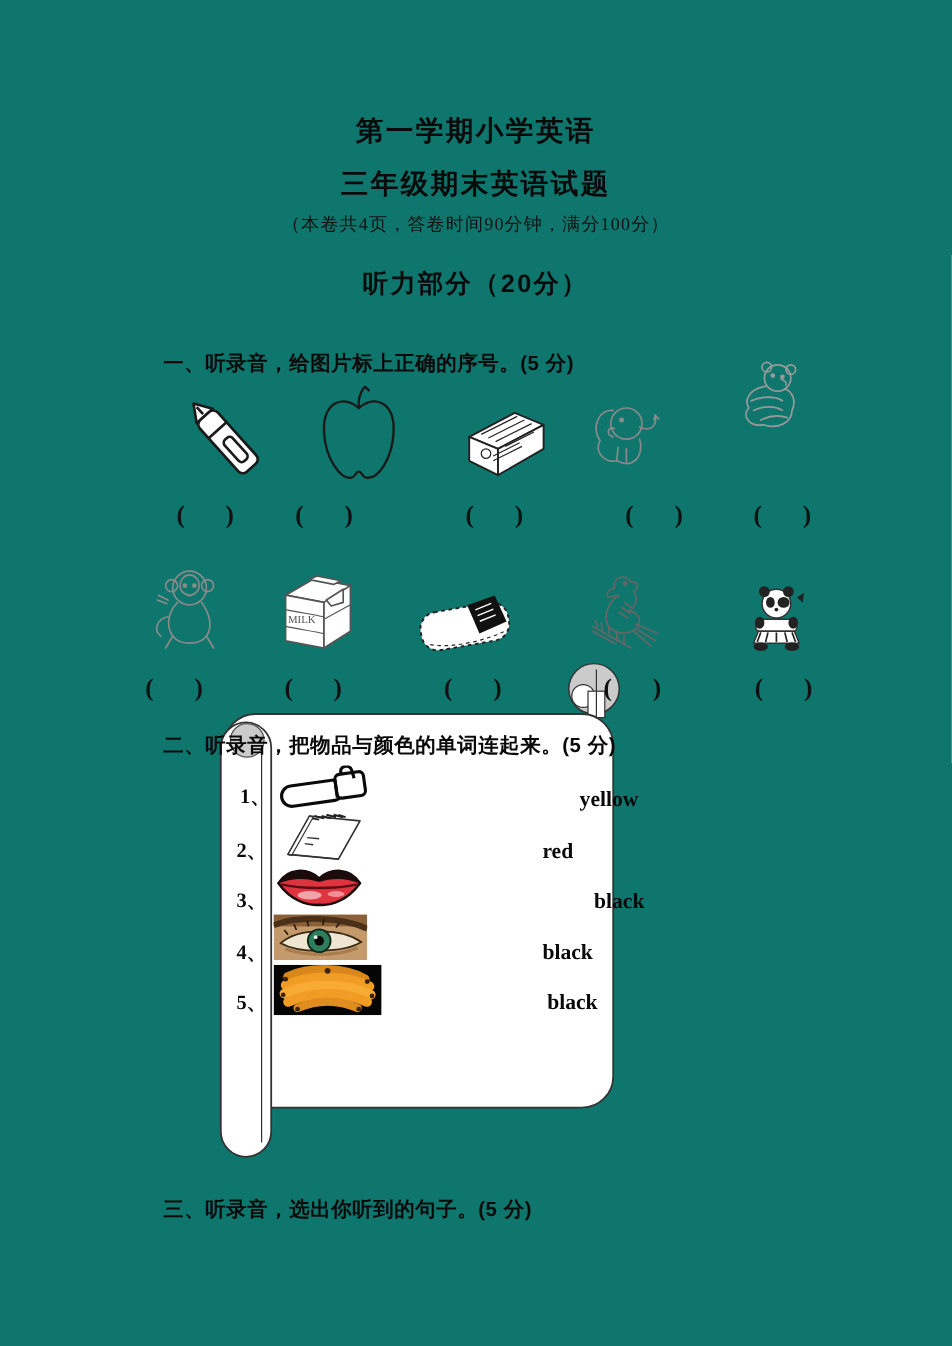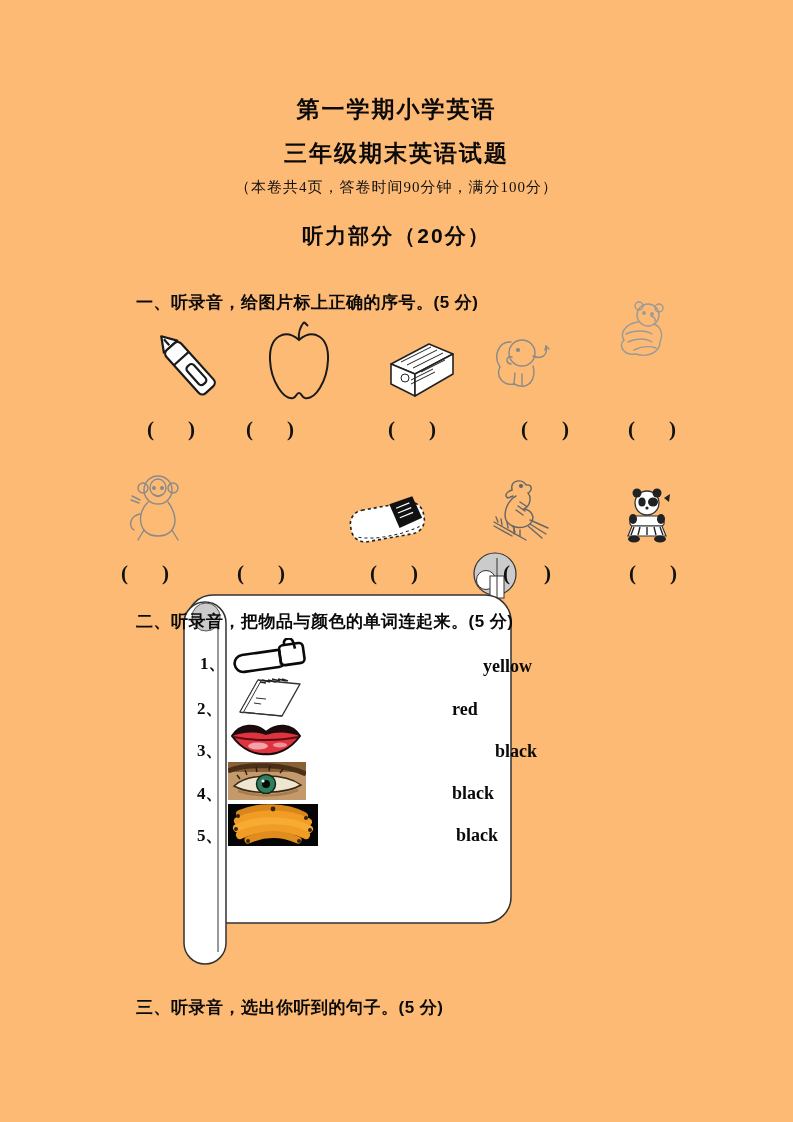--- a/index.html
+++ b/index.html
@@ -1,17 +1,17 @@
 <!DOCTYPE html>
 <html><head>
 <meta charset="utf-8">
 <style>
   html,body{margin:0;padding:0;}
   body{width:793px;height:1122px;background:#ffffff;font-family:"Liberation Sans",sans-serif;}
-  .page{position:relative;width:793px;height:1122px;background:#fdba74;overflow:hidden;}
+  .page{position:relative;width:793px;height:1122px;background:#0f766e;overflow:hidden;}
   .abs{position:absolute;}
   .ctr{left:0;width:100%;text-align:center;}
   .title{font-weight:bold;font-size:23px;color:#0a0a0a;letter-spacing:2px;}
   .subtitle{font-family:"Liberation Serif",serif;font-size:15px;color:#111;letter-spacing:1px;}
   .section{font-weight:bold;font-size:21px;color:#0a0a0a;letter-spacing:2px;}
   .qheading{font-weight:bold;font-size:17px;color:#0a0a0a;letter-spacing:0.5px;z-index:3;margin-left:16px;}
   .bracket-pair{display:flex;justify-content:space-between;width:48px;
     font-family:"Liberation Serif",serif;font-weight:bold;font-size:21px;color:#111;z-index:3;}
   .num{font-family:"Liberation Serif",serif;font-weight:bold;font-size:17px;color:#0a0a0a;z-index:3;}
   .color-word{font-family:"Liberation Serif",serif;font-weight:bold;font-size:18px;color:#0a0a0a;z-index:3;}
@@ -130,20 +130,37 @@
         <circle cx="32" cy="20" r="1.3" fill="#8a8a8a"></circle>
         <circle cx="40" cy="20" r="1.3" fill="#8a8a8a"></circle>
         <path d="M33 27 c 2 2, 4 2, 6 0"></path>
         <path d="M26 34 C 18 42, 16 54, 22 62 C 28 70, 44 70, 50 62 C 56 54, 52 42, 46 34"></path>
         <path d="M22 62 L16 72 M50 62 L56 72"></path>
         <path d="M18 46 C 8 48, 6 58, 12 62"></path>
         <path d="M10 28 l8 4 m-9 0 l8 3"></path>
       </g>
     </svg>
   </div>
+  <div class="abs fig" style="left:228px;top:472px;width:74px;height:72px;">
+    <svg viewBox="0 0 74 72">
+      <g fill="#fff" stroke="#555" stroke-width="1.4" stroke-linejoin="round">
+        <polygon points="10,24 34,10 64,16 42,30"></polygon>
+        <polygon points="10,24 10,62 42,68 42,30"></polygon>
+        <polygon points="42,30 64,16 64,54 42,68"></polygon>
+        <polygon points="44,28 58,19 58,30 48,33"></polygon>
+        <polygon points="30,11 36,8 56,12 50,15"></polygon>
+      </g>
+      <g stroke="#555" stroke-width="0.9" fill="none">
+        <path d="M10 36 C 20 38, 32 40, 42 42"></path>
+        <path d="M10 50 C 20 52, 32 54, 42 56"></path>
+        <path d="M42 44 L64 32"></path>
+      </g>
+      <text x="12" y="47" font-family="Liberation Serif, serif" font-size="9" fill="#555">MILK</text>
+    </svg>
+  </div>
   <div class="abs fig" style="left:342px;top:492px;width:90px;height:56px;">
     <svg viewBox="0 0 90 56">
       <g transform="rotate(-10 45 28)">
         <rect x="8" y="14" width="74" height="32" rx="14" fill="#fff" stroke="#222" stroke-width="1.6" stroke-dasharray="3 3"></rect>
         <path d="M50 13 L74 9 L80 32 L56 38 Z" fill="#111"></path>
         <path d="M56 18 l14 -3 M57 23 l14 -3 M58 28 l14 -3" stroke="#fff" stroke-width="1.2"></path>
         <path d="M14 40 C 30 46, 58 45, 76 40" stroke="#222" stroke-width="1" stroke-dasharray="3 3" fill="none"></path>
       </g>
     </svg>
   </div>

